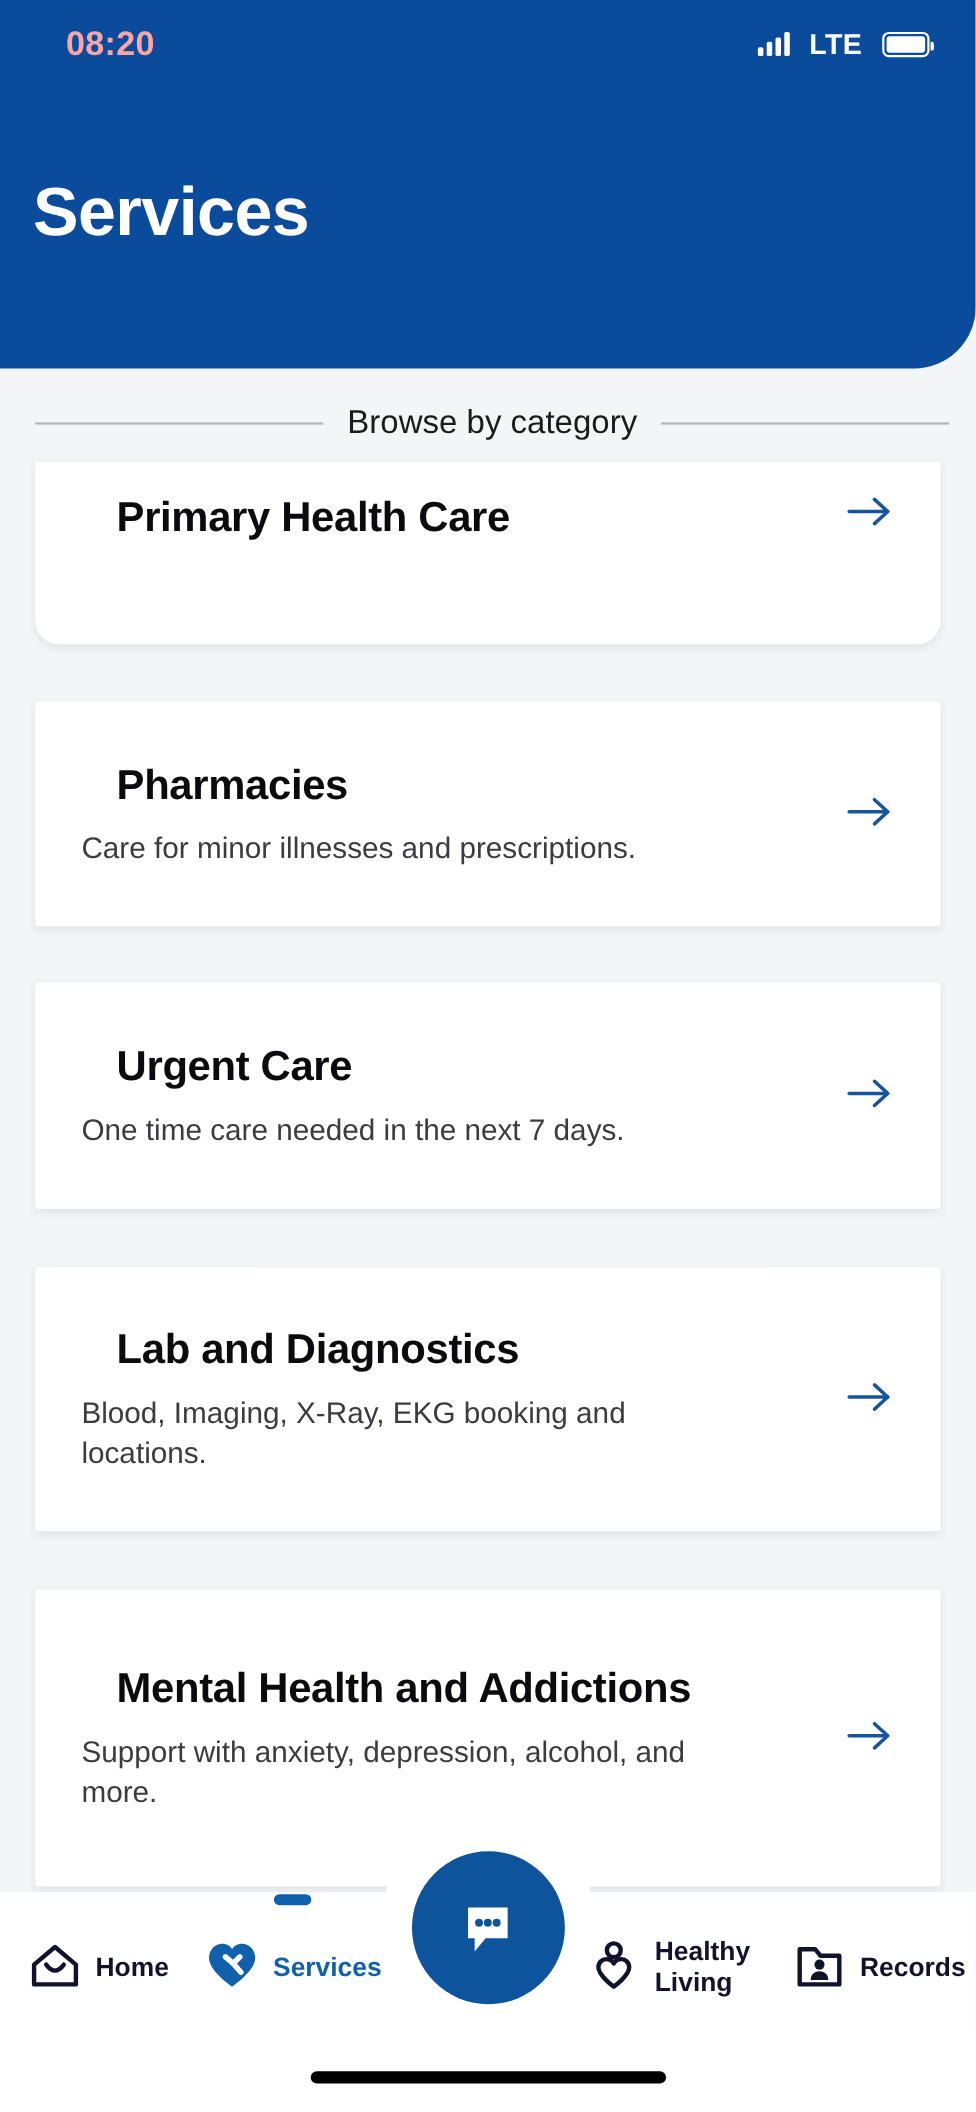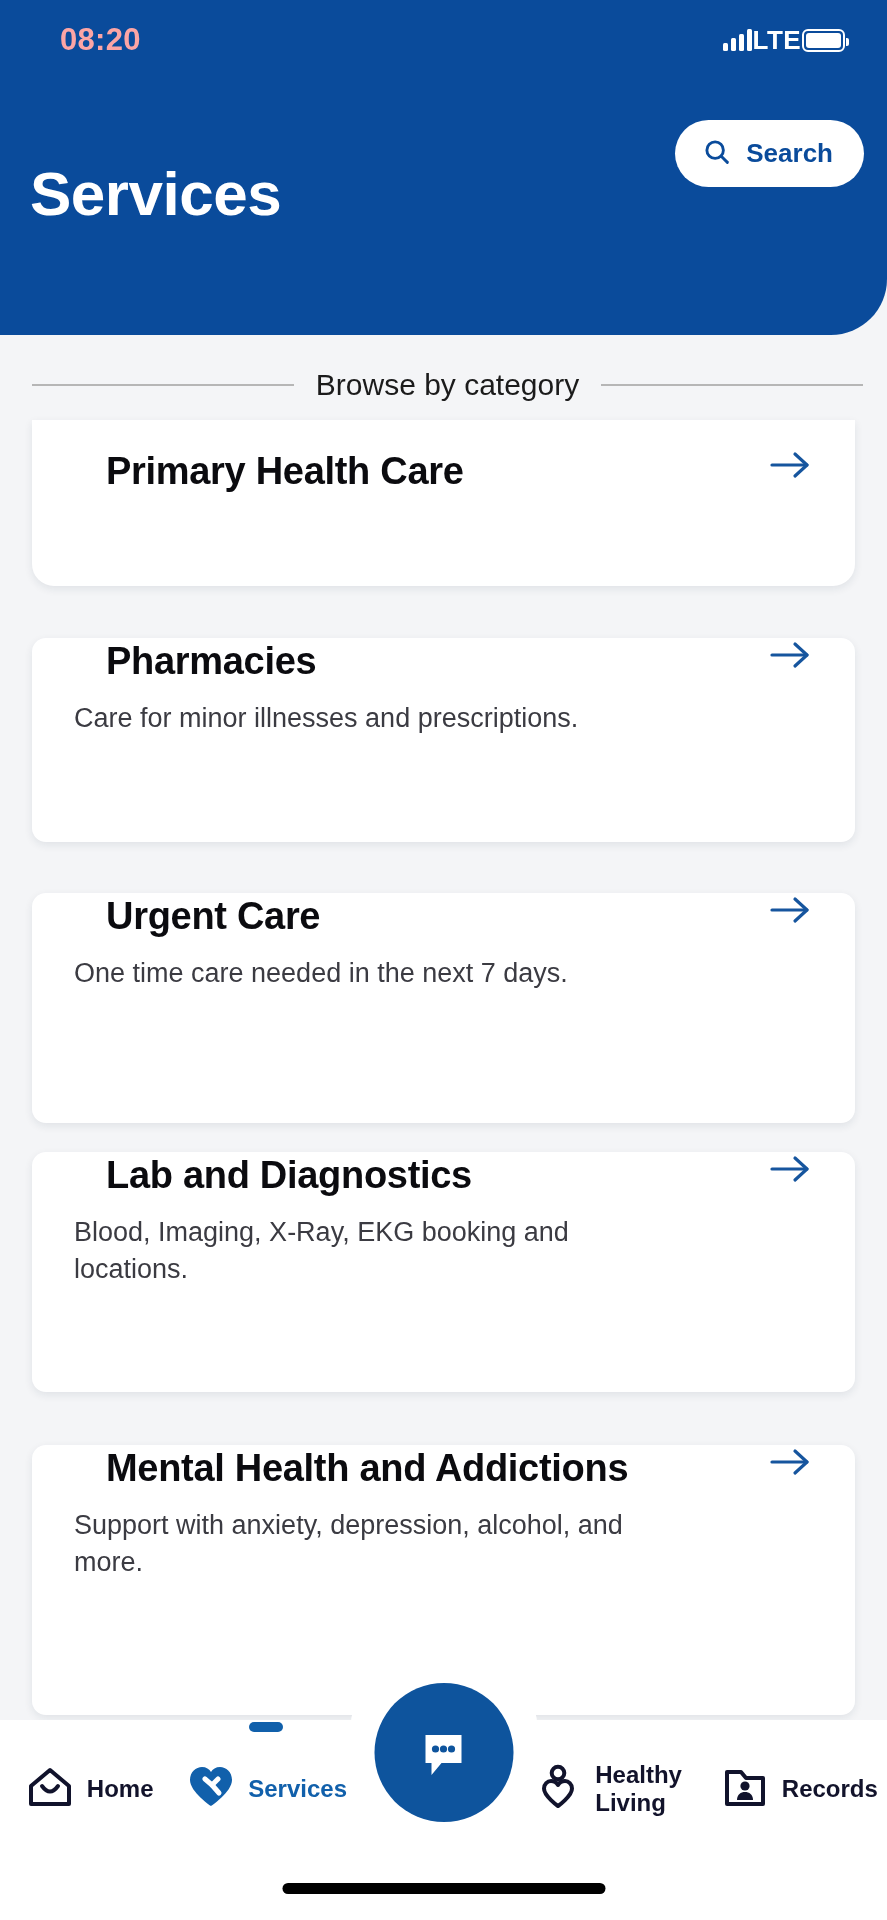--- a/index.html
+++ b/index.html
@@ -37,21 +37,21 @@
   }
   .status-time {
     color: #fca5a5;
     font-size: 31px;
     font-weight: 700;
     letter-spacing: 0.3px;
   }
   .status-right {
     display: flex;
     align-items: center;
-    gap: 1px;
+    gap: 18px;
   }
   .signal-bars {
     display: flex;
     align-items: flex-end;
     gap: 3px;
     height: 22px;
   }
   .signal-bars i {
     display: block;
     width: 5px;
@@ -157,25 +157,26 @@
     left: 0;
     width: 887px;
     height: 1305px;
     overflow: hidden;
   }
   .card {
     position: absolute;
     left: 32px;
     width: 823px;
     background: #ffffff;
-    border-radius: 14px;
+    border-radius: 3px;
     box-shadow: 0 3px 9px rgba(23,40,70,0.09);
     box-sizing: border-box;
     padding: 0 42px;
     display: flex;
+    align-items: center;
     justify-content: space-between;
     cursor: pointer;
   }
   .card-text { max-width: 640px; }
   .card-title {
     color: #0b0b0f;
     font-size: 38px;
     font-weight: 800;
     line-height: 1.22;
     letter-spacing: -0.3px;
@@ -189,21 +190,21 @@
     margin-top: 16px;
   }
   .card-arrow {
     flex: 0 0 auto;
     margin-left: 20px;
   }
 
   
   .card-0 { top: 5px;    height: 166px; border-radius: 0 0 22px 22px; align-items: flex-start; padding-top: 28px; }
   .card-1 { top: 223px;  height: 204px; }
-  .card-2 { top: 478px;  height: 230px; }
+  .card-2 { top: 478px;  height: 206px; }
   .card-3 { top: 737px;  height: 240px; }
   .card-4 { top: 1030px; height: 270px; gap: 37px; }
 
   
   .bottom-nav {
     position: absolute;
     bottom: 0; left: 0;
     width: 887px;
     height: 200px;
     background: #ffffff;
@@ -298,29 +299,20 @@
           <i></i>
           <i></i>
       </div>
       <div class="net-label">LTE</div>
       <div class="battery">
         <div class="battery-fill"></div>
       </div>
     </div>
   </div>
 
-  <div class="search-pill">
-    <span>
-      <svg width="30" height="30" viewBox="0 0 24 24" fill="none">
-        <circle cx="10.5" cy="10.5" r="6.6" stroke="#0a4b9b" stroke-width="2.3"></circle>
-        <line x1="15.4" y1="15.4" x2="20.3" y2="20.3" stroke="#0a4b9b" stroke-width="2.3" stroke-linecap="round"></line>
-      </svg>
-    </span>
-    <span class="search-label">Search</span>
-  </div>
 
   <div class="page-title">Services</div>
 </div>
 
 <div class="browse-row">
   <div class="browse-rule"></div>
   <div class="browse-text">Browse by category</div>
   <div class="browse-rule"></div>
 </div>
 

